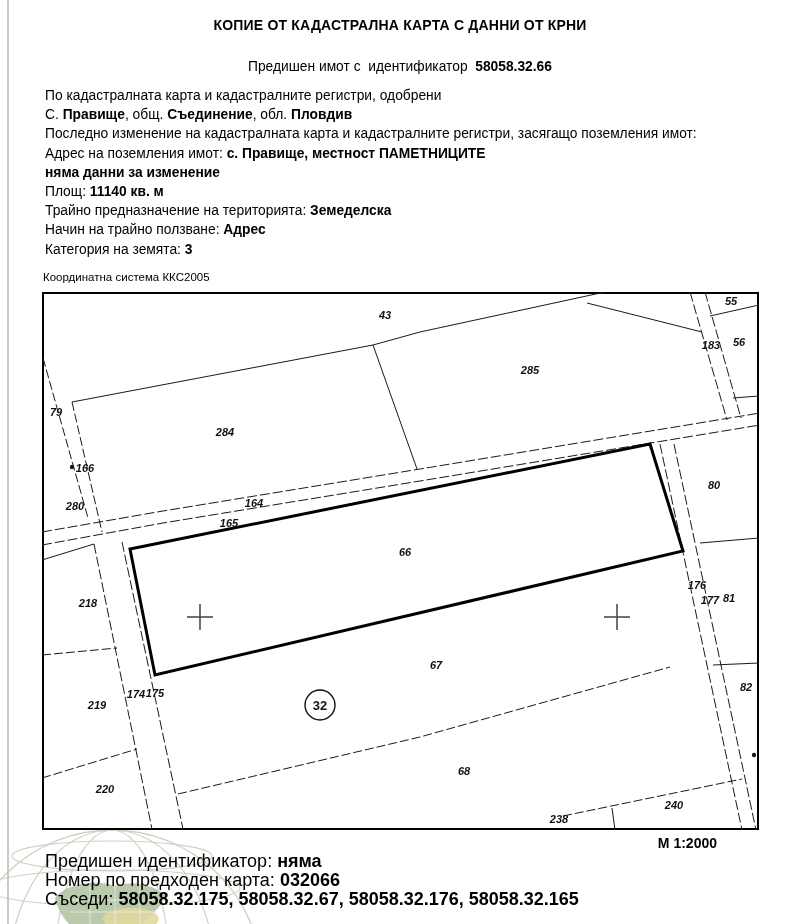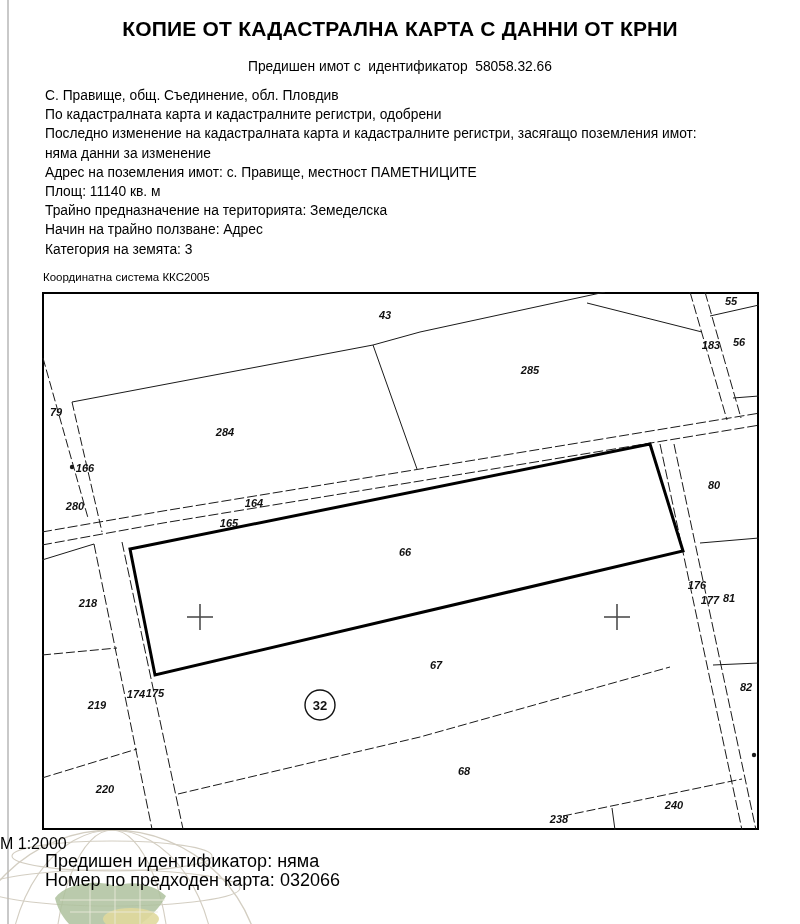--- a/index.html
+++ b/index.html
@@ -1,31 +1,31 @@
 <!DOCTYPE html>
 <html><head>
 <meta charset="utf-8">
 <style>
   html,body{margin:0;padding:0}
   body{
     width:800px;height:924px;position:relative;background:#ffffff;
     font-family:"Liberation Sans",sans-serif;color:#000;overflow:hidden;
   }
-  .b{font-weight:normal}
+  .b{font-weight:bold}
   #page-edge{position:absolute;left:7px;top:0;width:2px;height:924px;background:#c9c9c9}
   #title{position:absolute;top:17px;left:0;width:800px;text-align:center;
-         font-size:21px;font-weight:bold;letter-spacing:.2px}
+         font-size:14px;font-weight:bold;letter-spacing:.2px}
   #subtitle{position:absolute;top:59px;left:0;width:800px;text-align:center;font-size:13.8px}
   #subtitle span{white-space:pre}
   #info{position:absolute;top:86px;left:45px;width:730px;font-size:13.8px;line-height:19.2px}
   #info span{white-space:pre-wrap}
   #coordsys{position:absolute;top:271px;left:43px;font-size:11.5px}
   #map-wrap{position:absolute;top:292px;left:42px;width:717px;height:538px}
-  #scale{position:absolute;top:835px;left:0;width:717px;text-align:left;
-         font-weight:normal;font-size:16px}
+  #scale{position:absolute;top:835px;left:0;width:717px;text-align:right;
+         font-weight:bold;font-size:14px}
   #footer{position:absolute;top:852px;left:45px;width:730px;font-size:18px;line-height:18.6px}
   #footer span{white-space:pre-wrap}
   #watermark{position:absolute;left:0;top:820px;width:340px;height:104px;pointer-events:none}
   .tline{min-height:19px}
   svg{display:block}
   .ln{stroke:#1a1a1a;stroke-width:1;fill:none}
   .lnd{stroke:#1a1a1a;stroke-width:1;fill:none;stroke-dasharray:9 3}
   .rd{stroke:#1a1a1a;stroke-width:1;fill:none;stroke-dasharray:10 3}
   .subject{stroke:#000;stroke-width:3;fill:none}
   .frame{stroke:#000;stroke-width:2;fill:none}
@@ -50,25 +50,25 @@
     <path d="M55,78 C65,64 95,59 115,66 C135,59 156,66 166,76 C159,89 150,97 141,104 L69,104 C61,95 57,87 55,78 Z" fill="#93ad7d" opacity="0.85"></path>
     <ellipse cx="131" cy="99" rx="28" ry="11" fill="#d6cd7d" opacity="0.9"></ellipse>
     <path d="M60,80 L165,80 M70,92 L158,92 M90,66 L90,104 M115,64 L115,104 M140,64 L140,104" stroke="#e8e4d4" stroke-width="0.8" fill="none"></path>
   </g>
 </svg>
 
 <div id="title">КОПИЕ ОТ КАДАСТРАЛНА КАРТА С ДАННИ ОТ КРНИ</div>
 <div id="subtitle"><span>Предишен имот с  идентификатор  </span><span class="b">58058.32.66</span></div>
 
 <div id="info">
+    <div class="tline"><span>По кадастралната карта и кадастралните регистри, одобрени</span></div>
     <div class="tline"><span>С. </span><span class="b">Правище</span><span>, общ. </span><span class="b">Съединение</span><span>, обл. </span><span class="b">Пловдив</span></div>
-    <div class="tline"><span>По кадастралната карта и кадастралните регистри, одобрени</span></div>
     <div class="tline"><span>Последно изменение на кадастралната карта и кадастралните регистри, засягащо поземления имот:</span></div>
+    <div class="tline"><span>Адрес на поземления имот: </span><span class="b">с. Правище, местност ПАМЕТНИЦИТЕ</span></div>
     <div class="tline"><span class="b">няма данни за изменение</span></div>
-    <div class="tline"><span>Адрес на поземления имот: </span><span class="b">с. Правище, местност ПАМЕТНИЦИТЕ</span></div>
     <div class="tline"><span>Площ: </span><span class="b">11140 кв. м</span></div>
     <div class="tline"><span>Трайно предназначение на територията: </span><span class="b">Земеделска</span></div>
     <div class="tline"><span>Начин на трайно ползване: </span><span class="b">Адрес</span></div>
     <div class="tline"><span>Категория на земята: </span><span class="b">3</span></div>
   </div>
 
 <div id="coordsys">Координатна система ККС2005</div>
 
 <div id="map-wrap">
   <svg viewBox="0 0 717 538" width="717" height="538">
@@ -149,13 +149,14 @@
         <text x="278" y="417.5" class="clbl">32</text>
       </g>
   </svg>
 </div>
 
 <div id="scale">М 1:2000</div>
 
 <div id="footer">
     <div class="tline"><span>Предишен идентификатор: </span><span class="b">няма</span></div>
     <div class="tline"><span>Номер по предходен карта: </span><span class="b">032066</span></div>
+    <div class="tline"><span>Съседи: </span><span class="b">58058.32.175, 58058.32.67, 58058.32.176, 58058.32.165</span></div>
   </div>
 
 </body></html>

